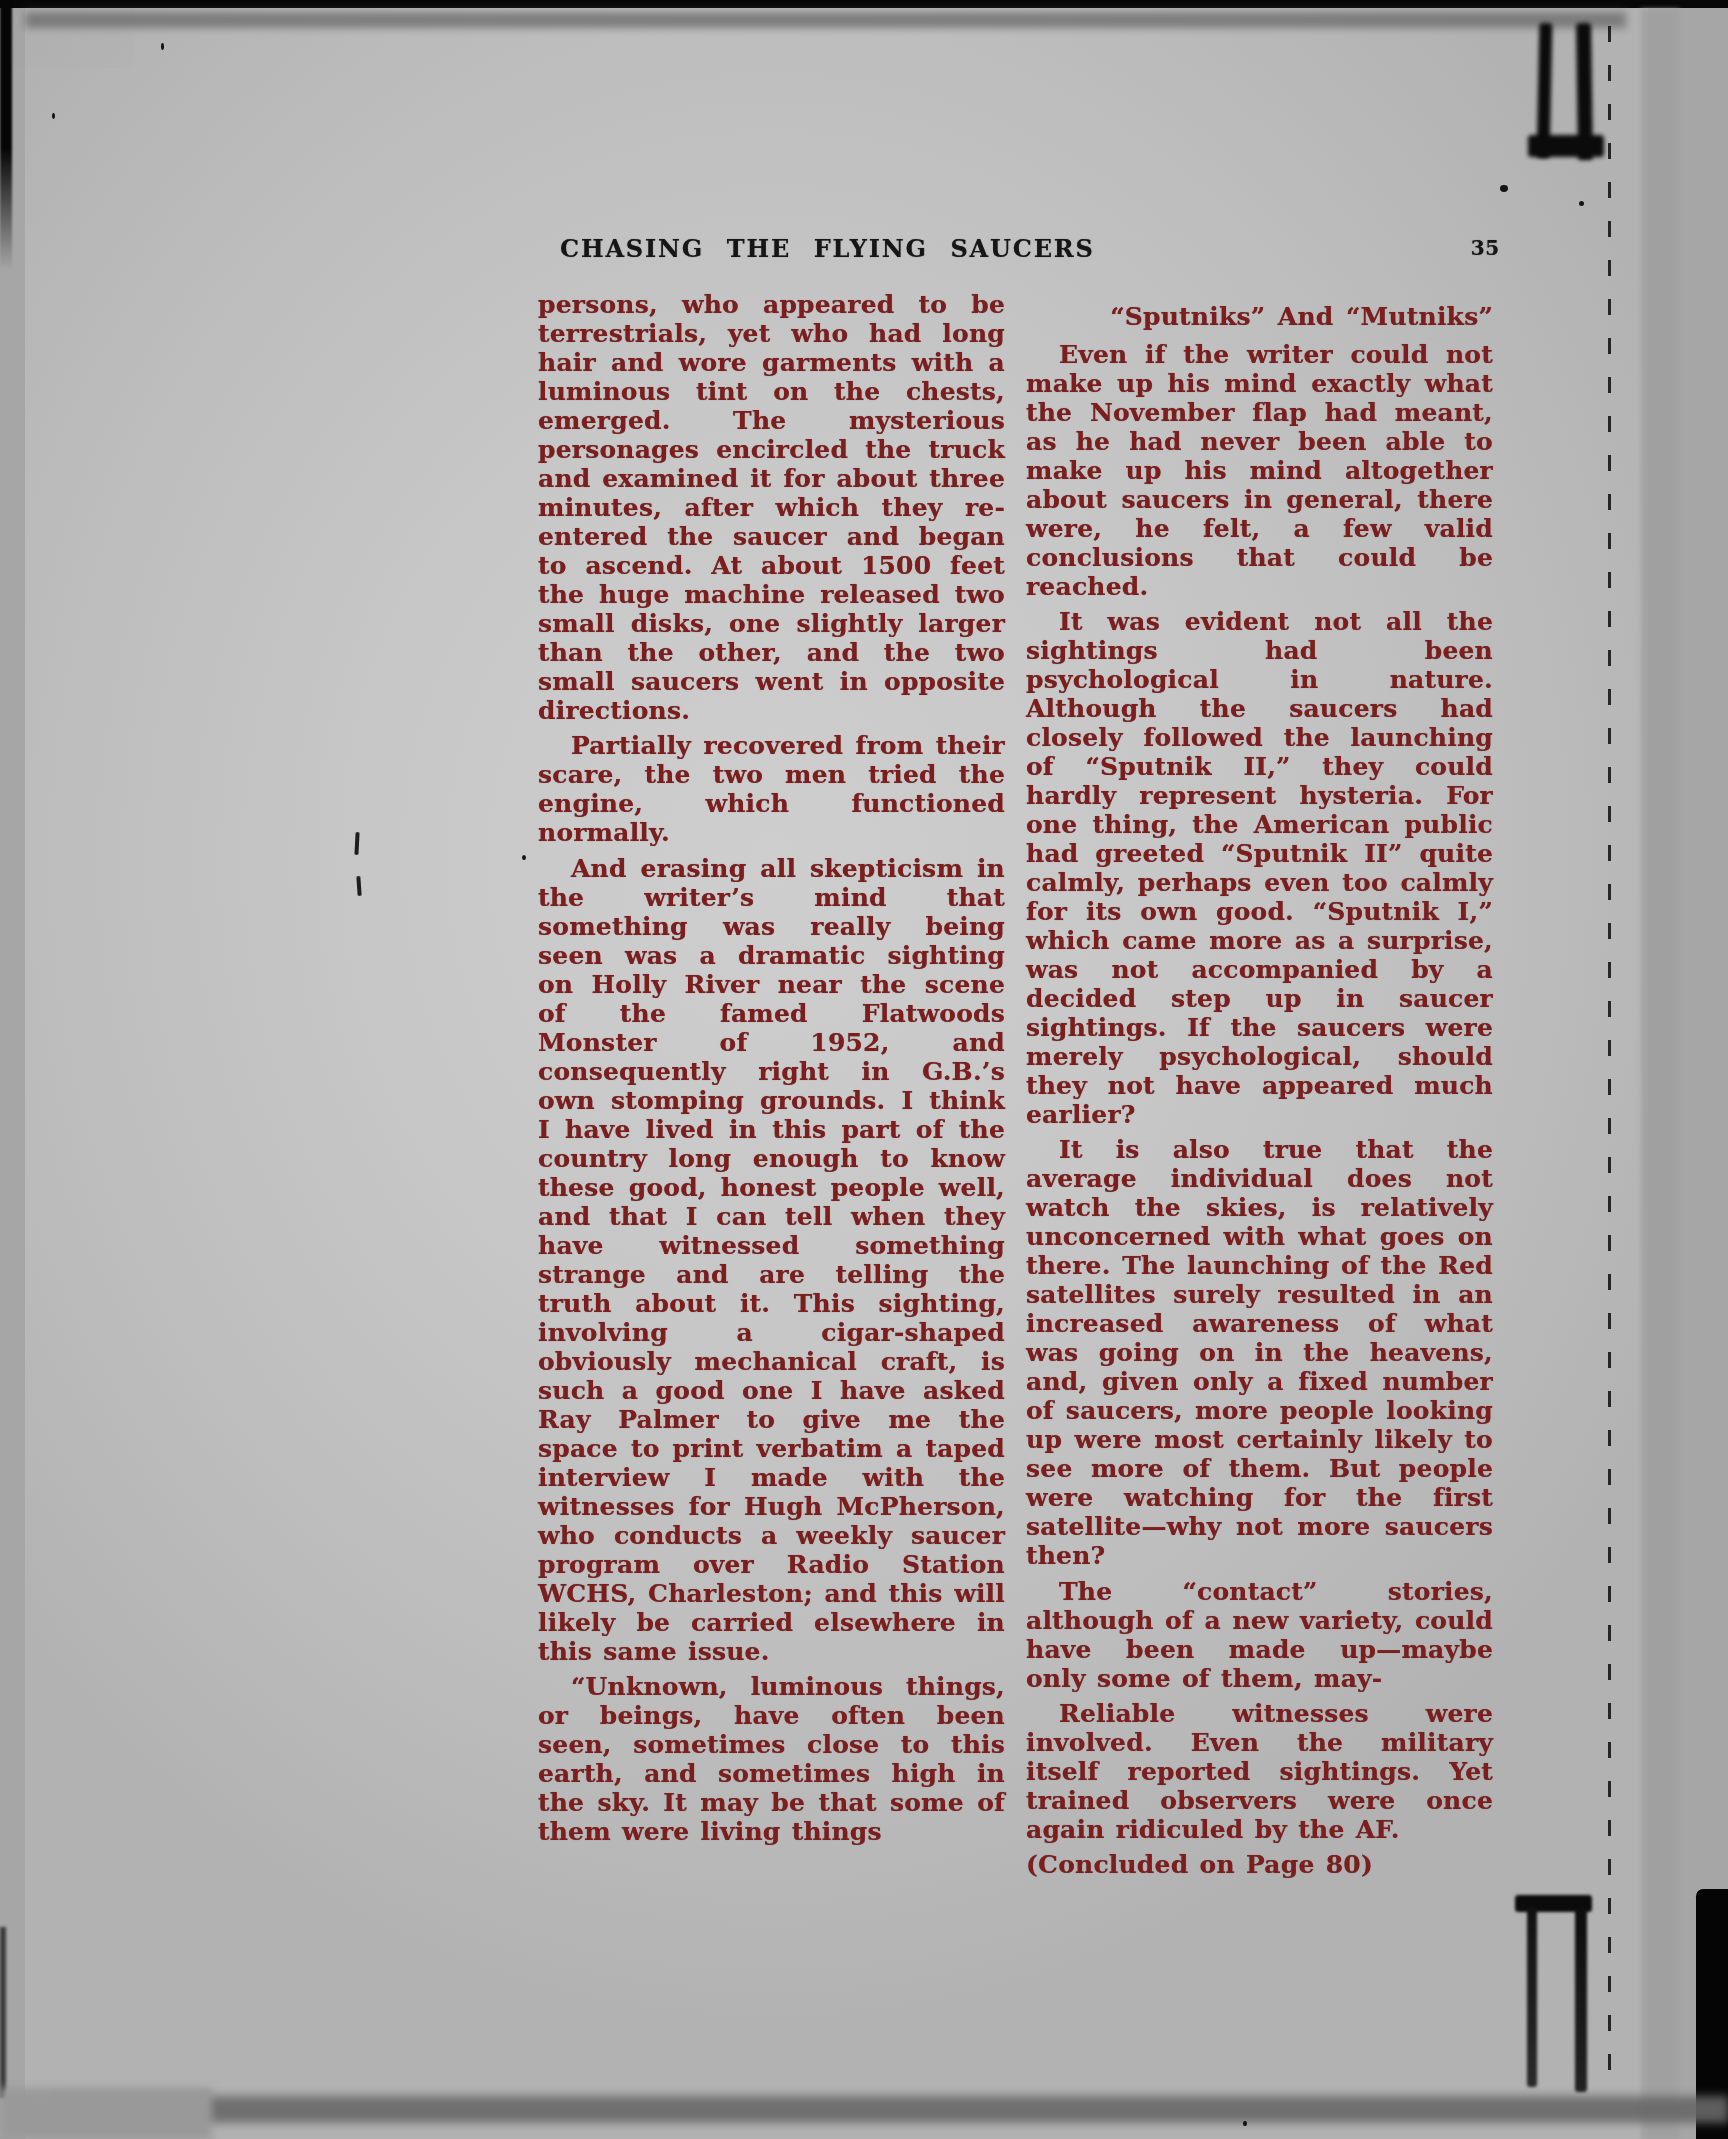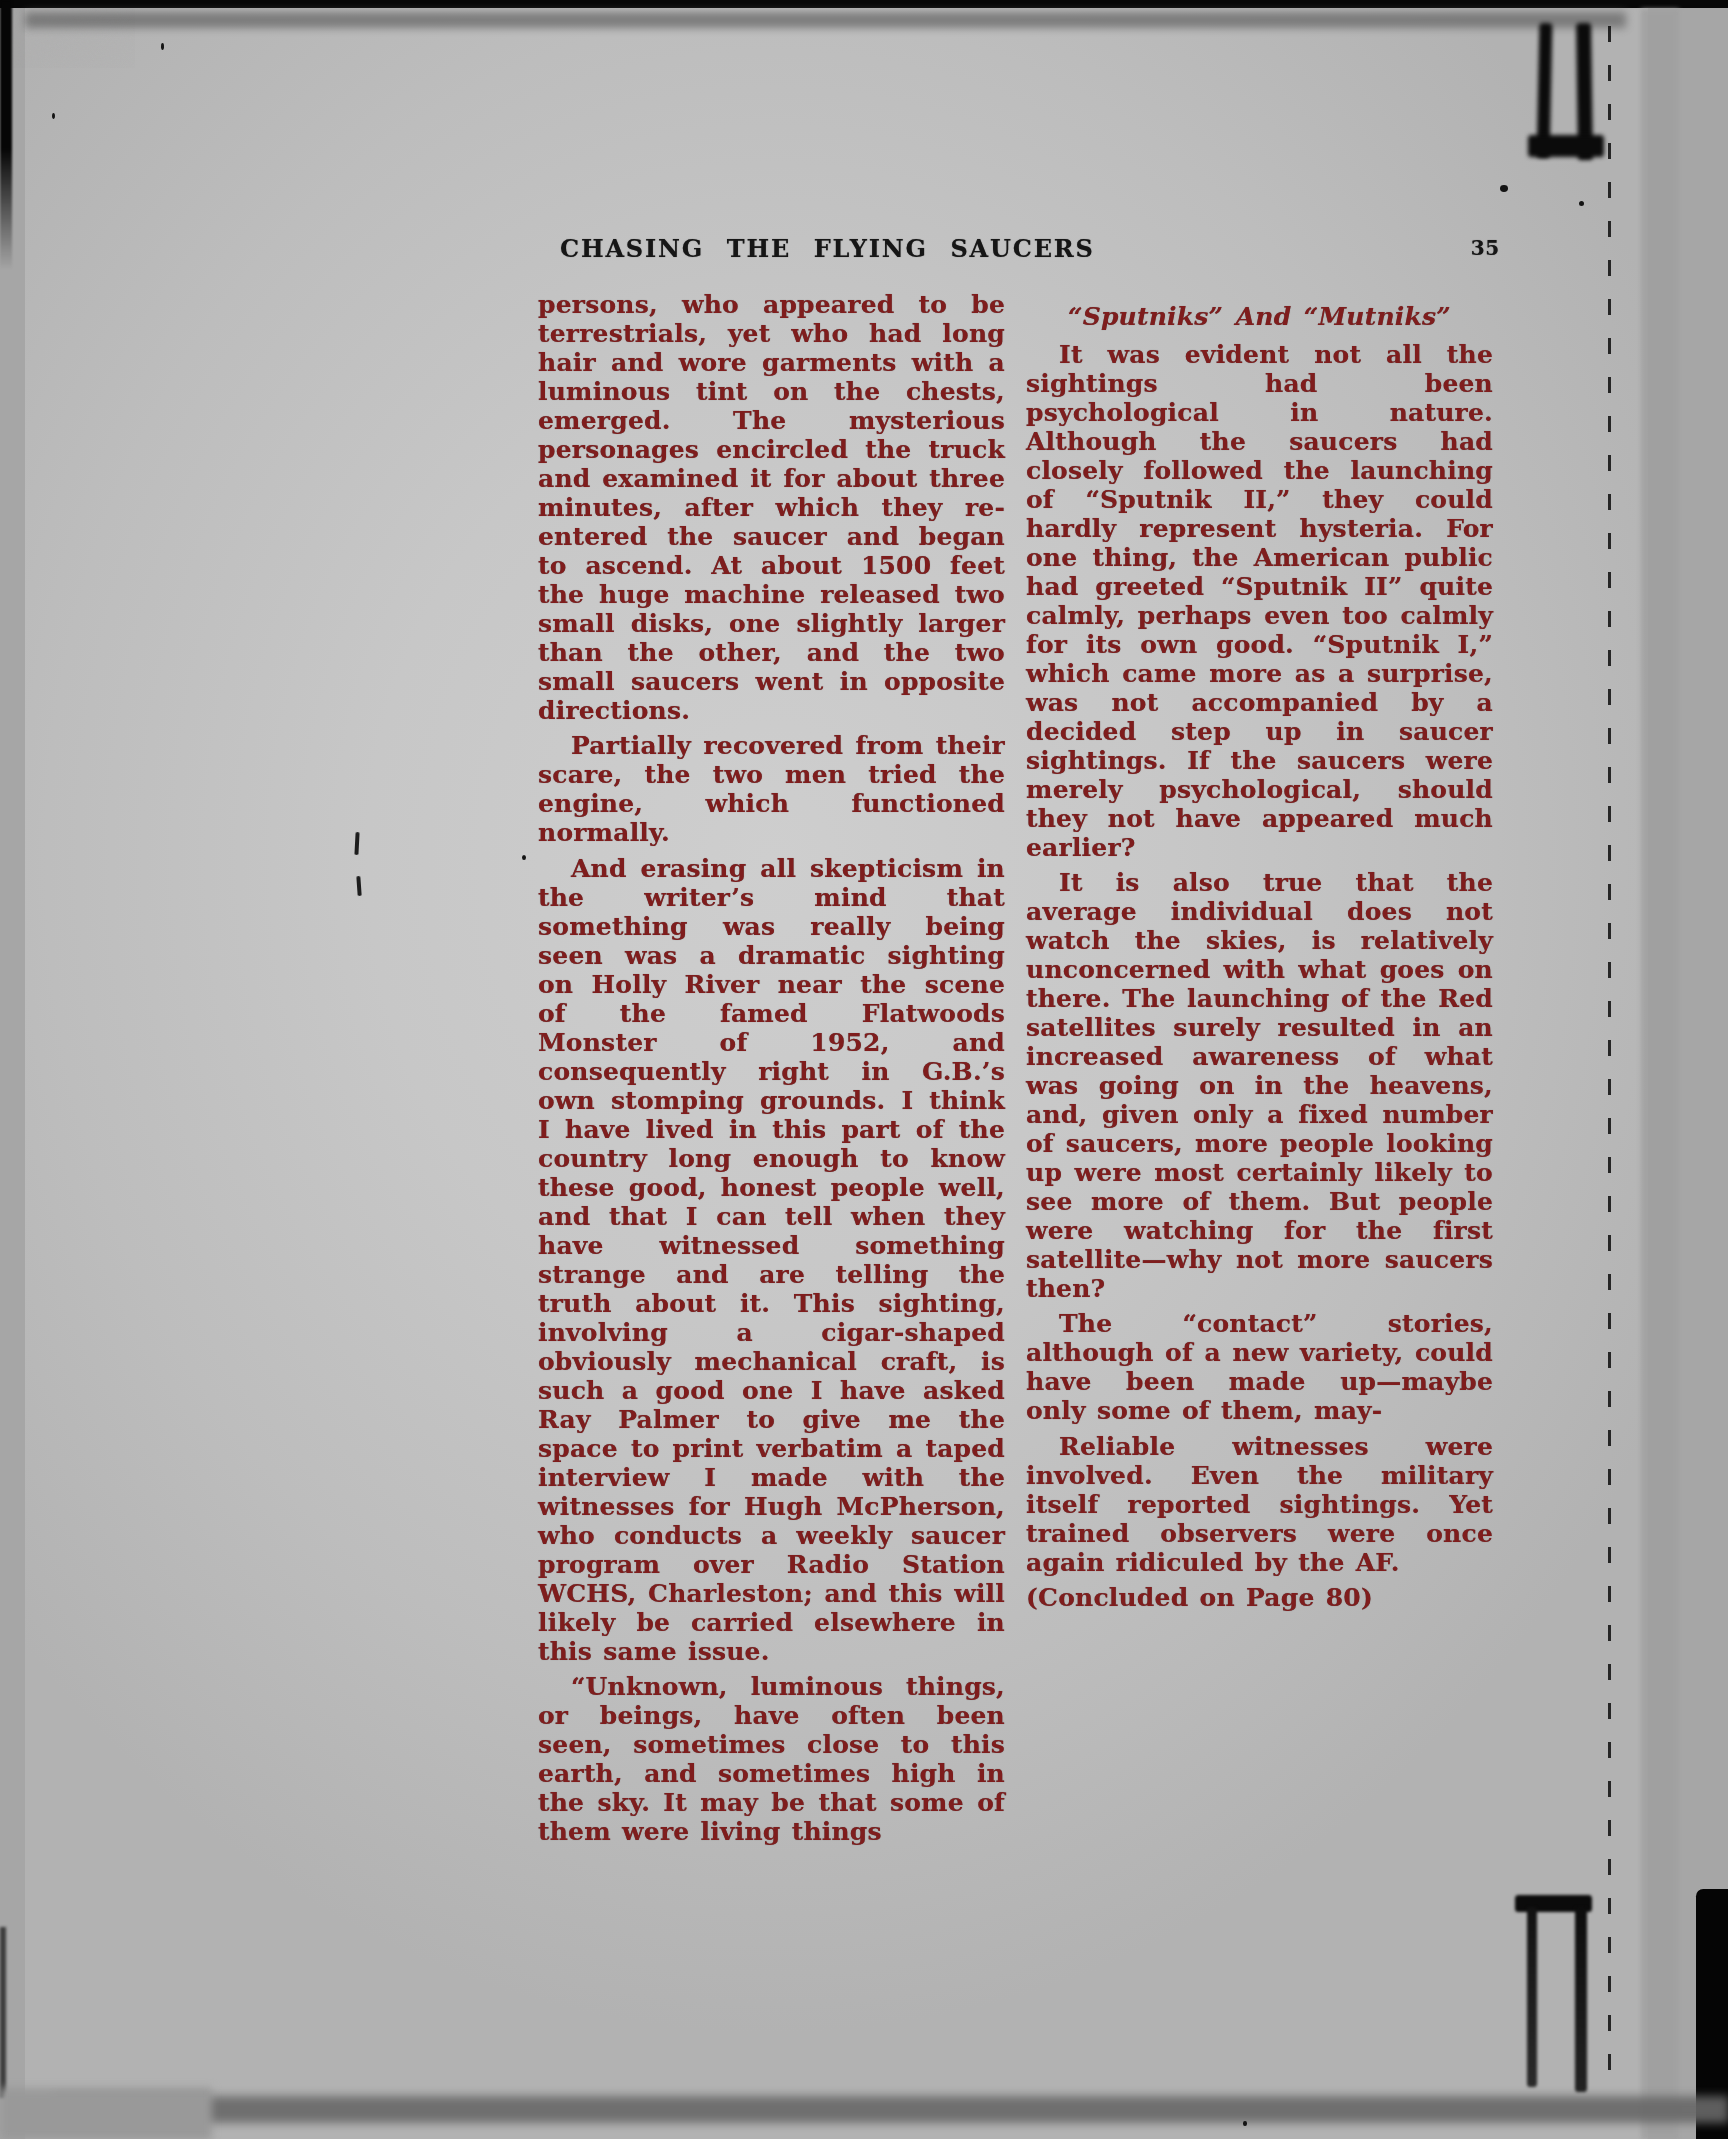--- a/index.html
+++ b/index.html
@@ -51,22 +51,22 @@
     position:absolute;top:290px;width:467px;
     font-weight:bold;font-size:25px;line-height:29px;color:#7f1d1d;
     text-align:justify;letter-spacing:0.2px;word-spacing:2.3px;
     text-shadow:0 0 0.7px rgba(22,22,22,.6);
   }
   .col-left{left:538px;}
   .col-right{left:1026px;}
   .col p{margin:0 0 6.3px 0;text-indent:33px;}
   .col p.flush{text-indent:0;}
   .col h3{
-    margin:11.7px 0 9px 0;font-size:25px;line-height:29px;text-align:center;
-    font-weight:bold;letter-spacing:0.2px;word-spacing:3.6px;font-style:italic;
+    margin:11.7px 0 9px 0;font-size:25px;line-height:29px;text-align:right;
+    font-weight:bold;letter-spacing:0.2px;word-spacing:3.6px;
   }
   .concluded{text-align:left;font-weight:bold;margin-top:0.9px;}
   .noise{position:absolute;inset:0;opacity:.055;pointer-events:none;mix-blend-mode:multiply;}
 </style>
 </head>
 <body>
 
 <div class="paper"></div>
 
 <div class="top-black-bar"></div>
@@ -103,20 +103,21 @@
 
 <div class="col col-left">
   <p class="flush">persons, who appeared to be terrestrials, yet who had long hair and wore garments with a luminous tint on the chests, emerged. The mysterious personages encircled the truck and examined it for about three minutes, after which they re-entered the saucer and began to ascend. At about 1500 feet the huge machine released two small disks, one slightly larger than the other, and the two small saucers went in opposite directions.</p>
   <p>Partially recovered from their scare, the two men tried the engine, which functioned normally.</p>
   <p>And erasing all skepticism in the writer’s mind that something was really being seen was a dramatic sighting on Holly River near the scene of the famed Flatwoods Monster of 1952, and consequently right in G.B.’s own stomping grounds. I think I have lived in this part of the country long enough to know these good, honest people well, and that I can tell when they have witnessed something strange and are telling the truth about it. This sighting, involving a cigar-shaped obviously mechanical craft, is such a good one I have asked Ray Palmer to give me the space to print verbatim a taped interview I made with the witnesses for Hugh McPherson, who conducts a weekly saucer program over Radio Station WCHS, Charleston; and this will likely be carried elsewhere in this same issue.</p>
   <p>“Unknown, luminous things, or beings, have often been seen, sometimes close to this earth, and sometimes high in the sky. It may be that some of them were living things</p>
 </div>
 
 <div class="col col-right">
   <h3>“Sputniks” And “Mutniks”</h3>
+  <p>Even if the writer could not make up his mind exactly what the November flap had meant, as he had never been able to make up his mind altogether about saucers in general, there were, he felt, a few valid conclusions that could be reached.</p>
   <p>It was evident not all the sightings had been psychological in nature. Although the saucers had closely followed the launching of “Sputnik II,” they could hardly represent hysteria. For one thing, the American public had greeted “Sputnik II” quite calmly, perhaps even too calmly for its own good. “Sputnik I,” which came more as a surprise, was not accompanied by a decided step up in saucer sightings. If the saucers were merely psychological, should they not have appeared much earlier?</p>
   <p>It is also true that the average individual does not watch the skies, is relatively unconcerned with what goes on there. The launching of the Red satellites surely resulted in an increased awareness of what was going on in the heavens, and, given only a fixed number of saucers, more people looking up were most certainly likely to see more of them. But people were watching for the first satellite—why not more saucers then?</p>
   <p>The “contact” stories, although of a new variety, could have been made up—maybe only some of them, may-</p>
   <p>Reliable witnesses were involved. Even the military itself reported sightings. Yet trained observers were once again ridiculed by the AF.</p>
   <div class="concluded">(Concluded on Page 80)</div>
 </div>
 
 <svg class="noise" xmlns="http://www.w3.org/2000/svg" viewBox="0 0 300 150" width="135" height="68">
   <filter id="grain">
       <feTurbulence type="fractalNoise" baseFrequency="0.9" numOctaves="2" stitchTiles="stitch"></feTurbulence>

